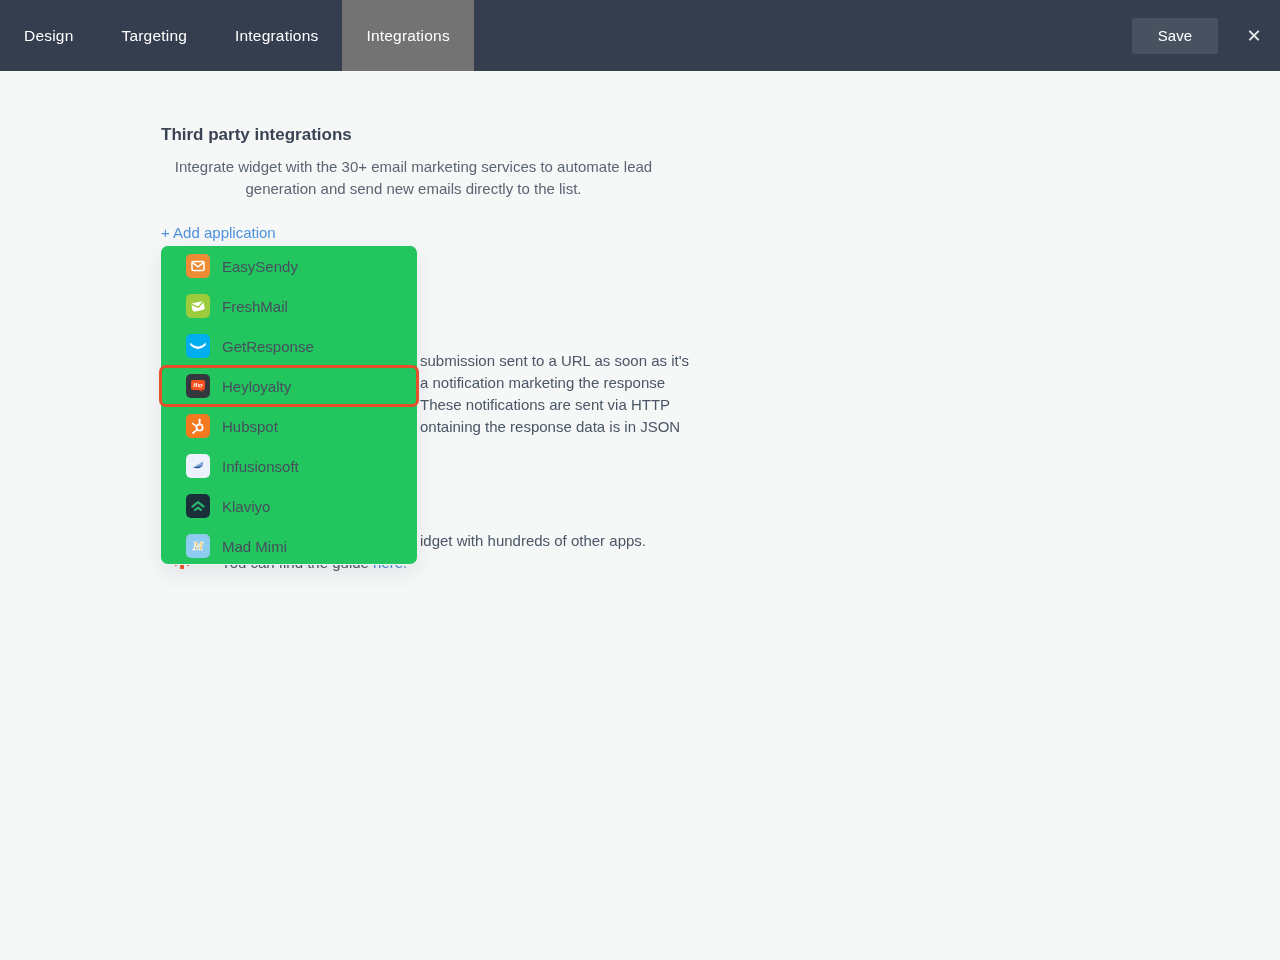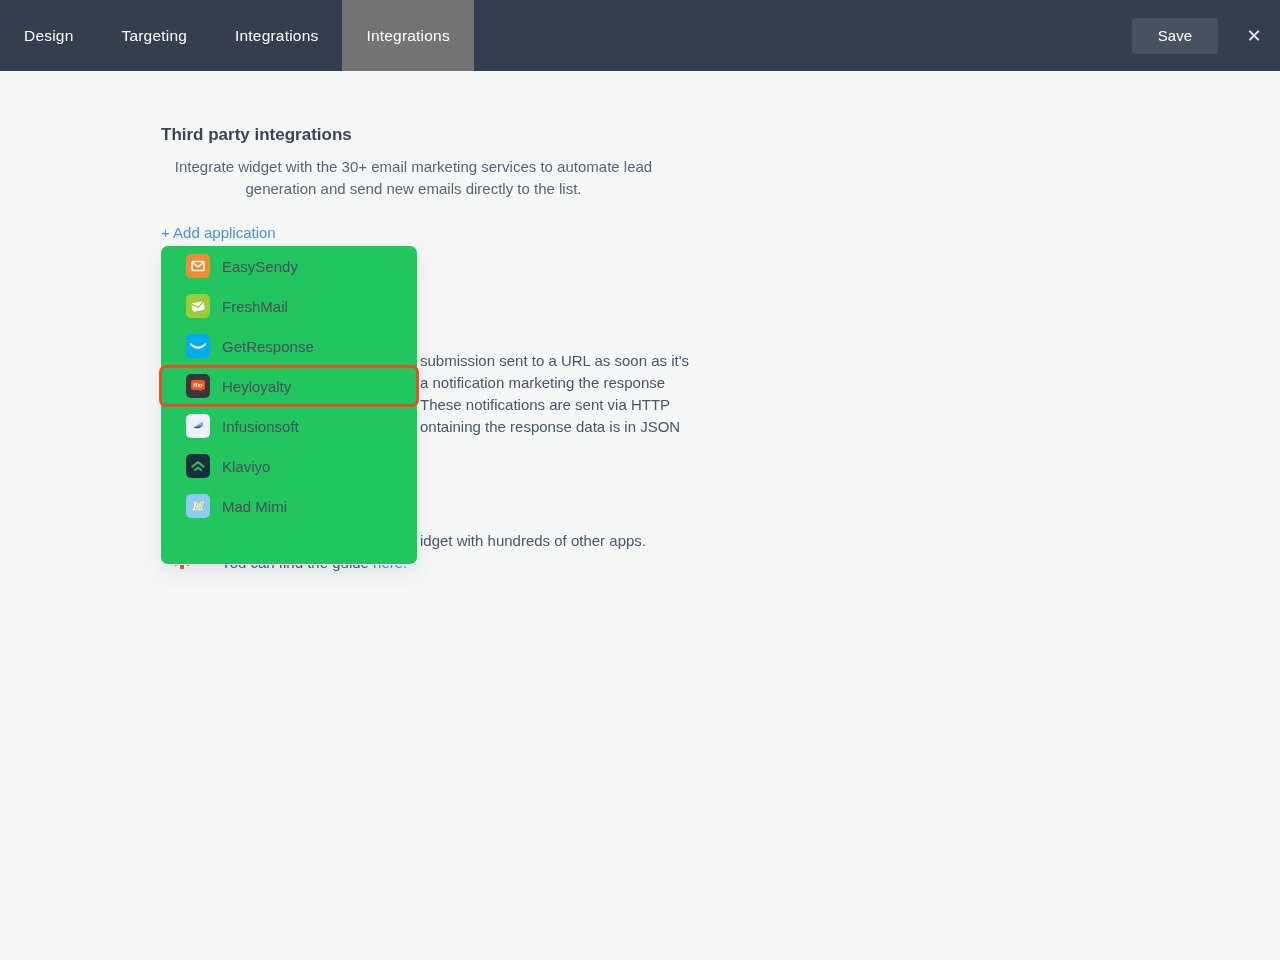--- a/index.html
+++ b/index.html
@@ -118,20 +118,32 @@
       <div class="dd-row highlighted">
         <svg class="dd-icon" viewBox="0 0 24 24">
           <rect width="24" height="24" rx="5" fill="#35383e"></rect>
           <rect x="5" y="6" width="14" height="10" rx="2" fill="#f4511e"></rect>
           <path d="M14 15.5 L18.5 18.5 L11 15.5 Z" fill="#f4511e"></path>
           <text x="12" y="13.4" font-size="6" font-style="italic" font-weight="bold" fill="#ffffff" text-anchor="middle" font-family="'Liberation Serif',serif">Hey</text>
         </svg>
         <span class="dd-label">Heyloyalty</span>
       </div>
 
+      <div class="dd-row">
+        <svg class="dd-icon" viewBox="0 0 24 24">
+          <rect width="24" height="24" rx="5" fill="#f4791f"></rect>
+          <circle cx="13.6" cy="13.4" r="3.1" fill="none" stroke="#ffffff" stroke-width="1.7"></circle>
+          <path d="M13.6 10.3 L13.6 6.6" stroke="#ffffff" stroke-width="1.7" stroke-linecap="round"></path>
+          <circle cx="13.6" cy="5.9" r="1.2" fill="#ffffff"></circle>
+          <path d="M11.2 15.6 L8 18.2" stroke="#ffffff" stroke-width="1.5" stroke-linecap="round"></path>
+          <circle cx="7.3" cy="18.8" r="1.1" fill="#ffffff"></circle>
+          <path d="M10.6 12.6 L6.6 9.4" stroke="#ffffff" stroke-width="1.5" stroke-linecap="round"></path>
+        </svg>
+        <span class="dd-label">Hubspot</span>
+      </div>
 
       <div class="dd-row">
         <svg class="dd-icon" viewBox="0 0 24 24">
           <rect width="24" height="24" rx="5" fill="#edf1fb"></rect>
           <path d="M7.2 13.6 L17 7.6 L17 11.4 Z" fill="#7fa8d9"></path>
           <path d="M7.2 13.6 L17 11.4 Q12.6 15.8 7.2 13.6 Z" fill="#1f4e96"></path>
         </svg>
         <span class="dd-label">Infusionsoft</span>
       </div>
 

